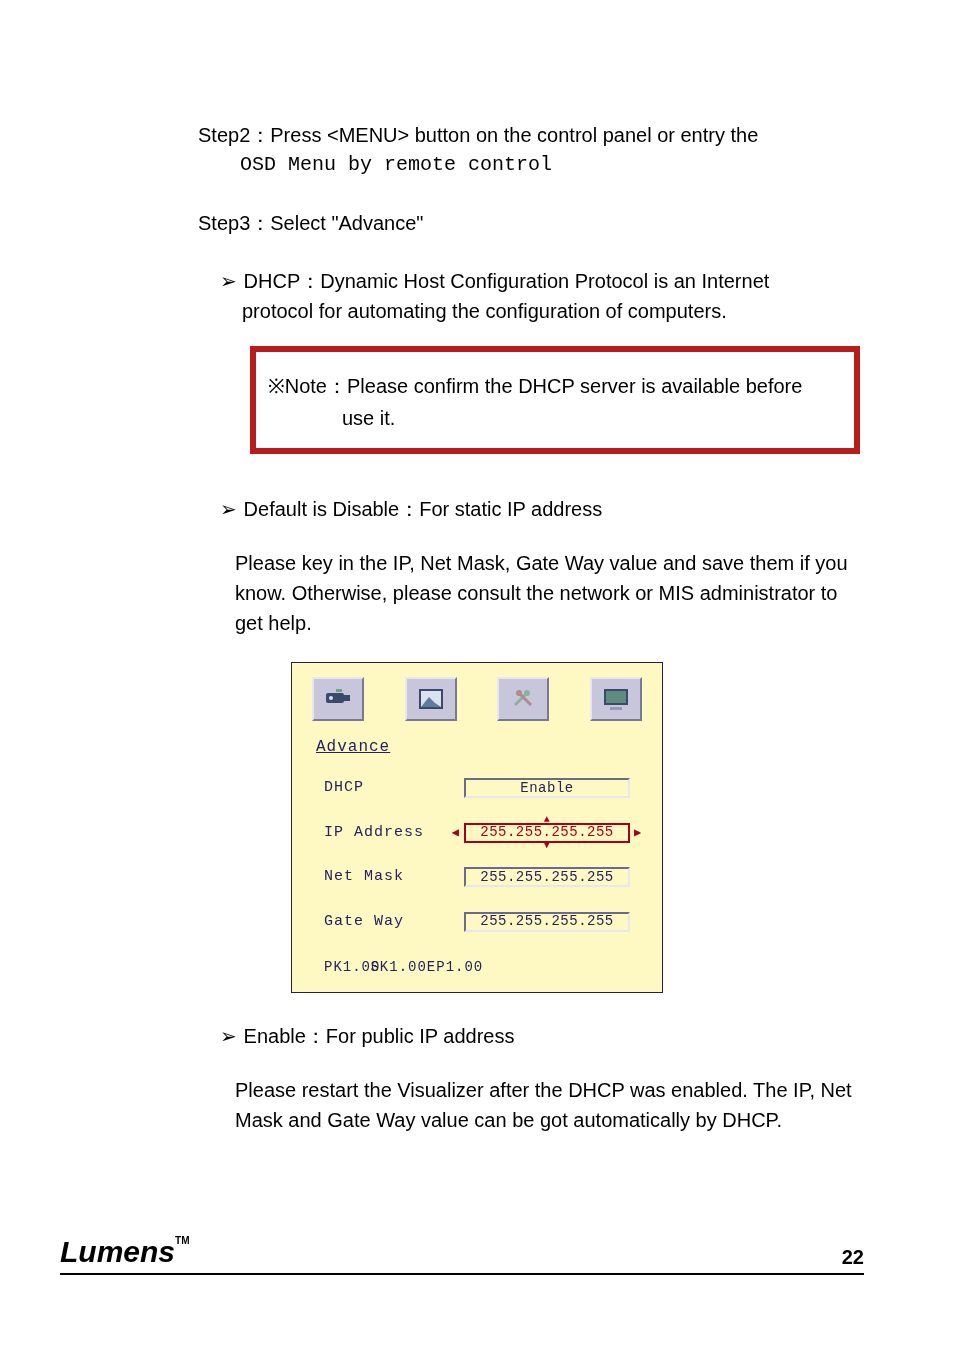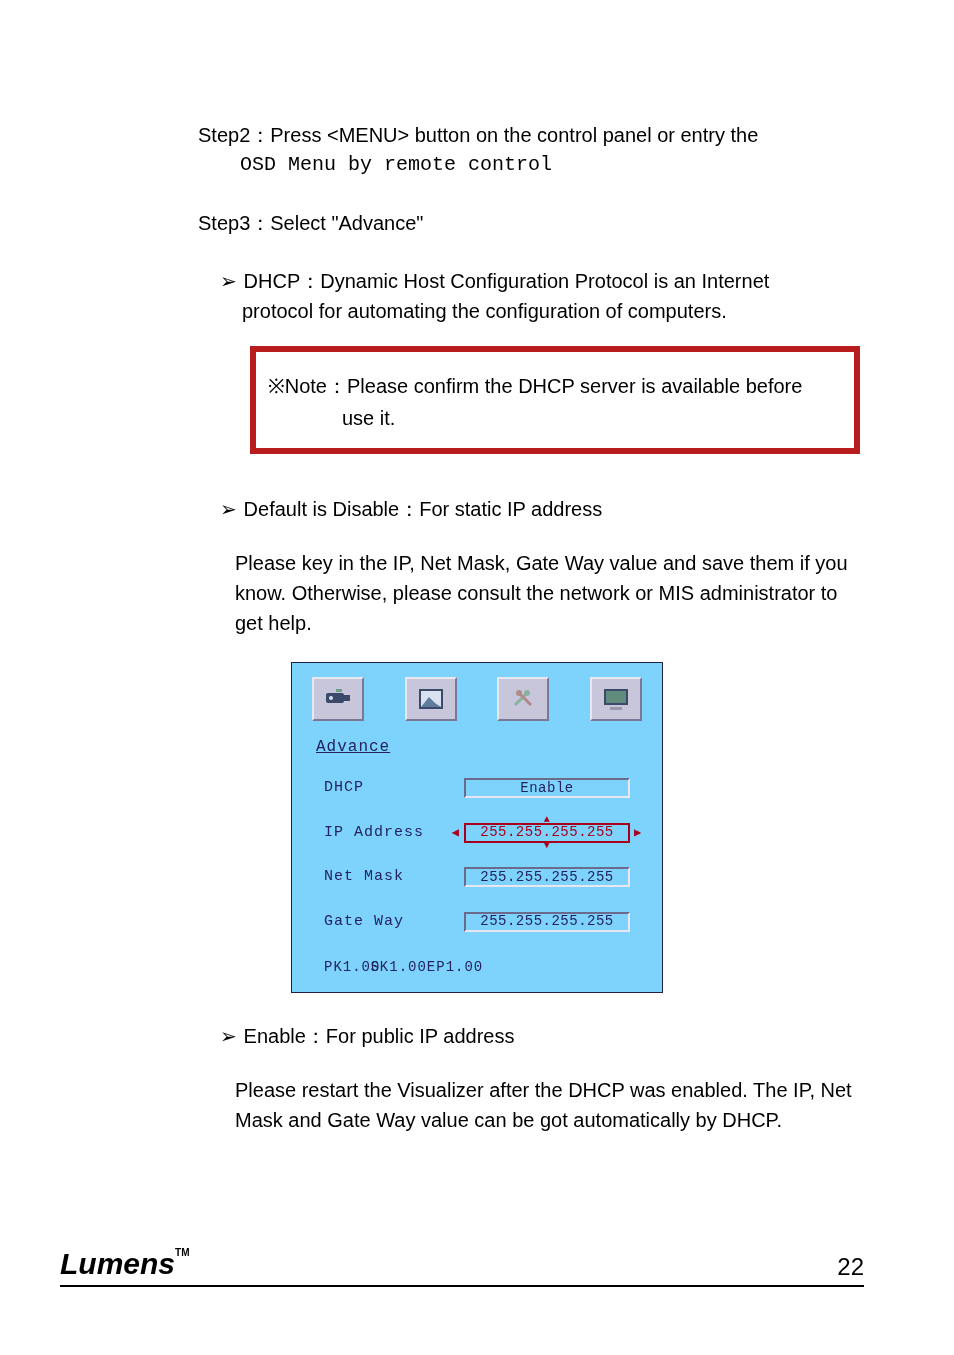--- a/index.html
+++ b/index.html
@@ -57,21 +57,21 @@
     display: block;
     margin-left: 74px;
   }
   .static-desc {
     margin: 24px 0 24px 145px;
   }
   .osd-figure {
     margin: 20px auto 28px auto;
     width: 372px;
     border: 1px solid #20204a;
-    background: #7dd3fc;
+    background: #fef9c3;
     box-sizing: border-box;
   }
   .osd-icons {
     display: flex;
     justify-content: space-between;
     padding: 14px 20px 10px 20px;
   }
   .osd-icon-box {
     width: 52px;
     height: 44px;
@@ -163,42 +163,43 @@
     letter-spacing: 1px;
   }
   .osd-versions span:nth-child(2){ margin-left: -10px; }
   .enable-desc {
     margin: 24px 0 0 145px;
   }
   .footer {
     position: absolute;
     left: 60px;
     right: 90px;
-    bottom: 68px;
+    bottom: 80px;
     border-bottom: 2px solid #000;
     display: flex;
     align-items: flex-end;
     justify-content: space-between;
     padding-bottom: 4px;
   }
   .footer .logo {
     font-family: Arial, sans-serif;
     font-weight: 900;
     font-style: italic;
     font-size: 30px;
     letter-spacing: 0px;
     color: #000;
   }
   .footer .logo sup {
     font-size: 10px;
     font-style: normal;
     vertical-align: top;
   }
   .footer .page-no {
-    font-size: 24px;
+    font-size: 20px;
+    font-weight: bold;
   }
 </style>
 </head>
 <body>
 
 <div class="content">
 
 
   <div class="step2">
     <span>Step2：Press &lt;MENU&gt; button on the control panel or entry the</span>

